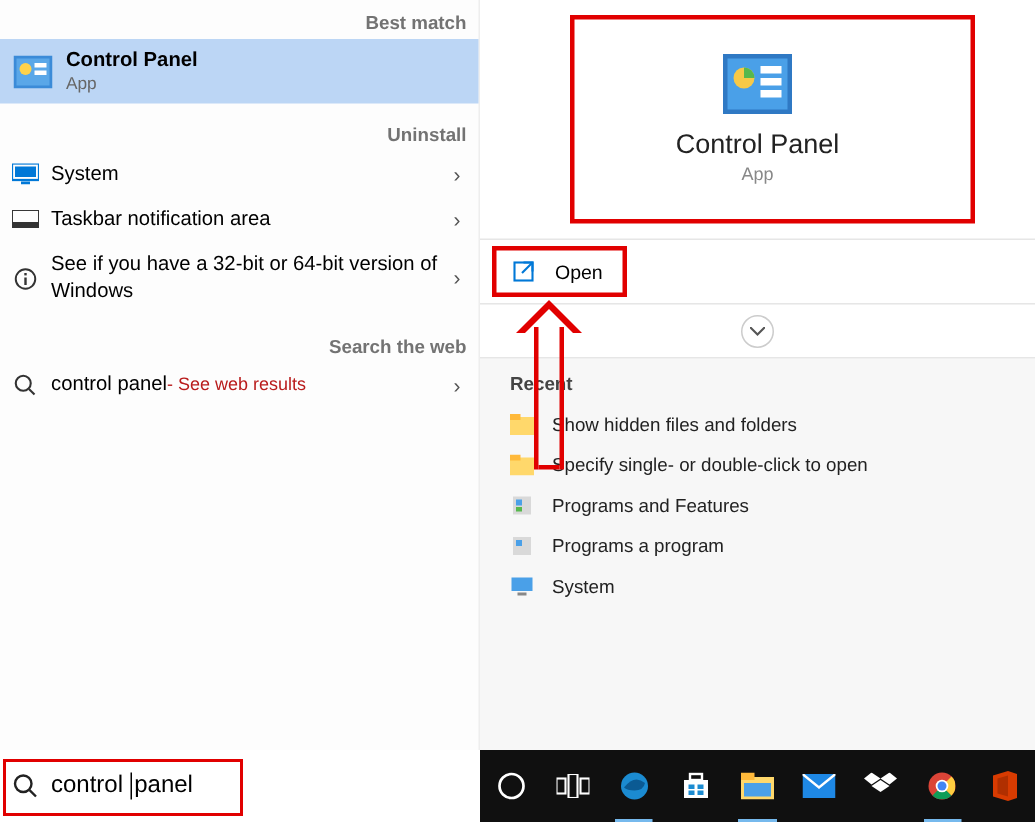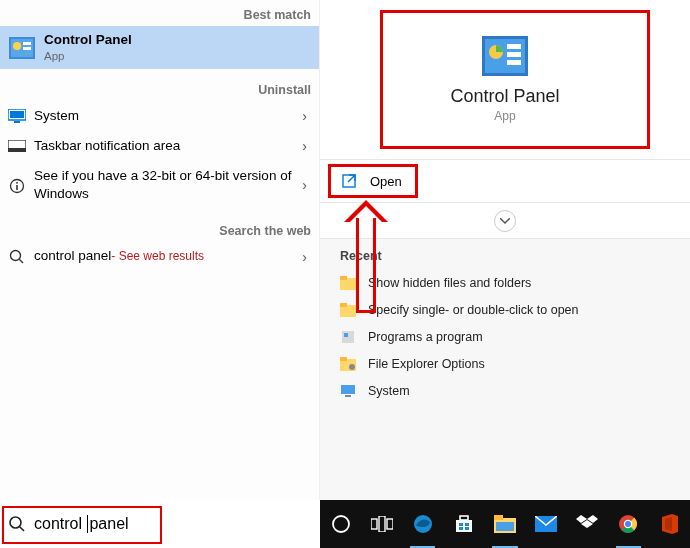--- a/index.html
+++ b/index.html
@@ -202,33 +202,33 @@
               <rect x="0" y="0" width="7" height="4" fill="#ffb93a"></rect>
             </svg>
           </div>
           <span class="ri-label">Specify single- or double-click to open</span>
         </div>
         <div class="recent-item">
           <div class="ri-icon">
             <svg width="16" height="16">
               <rect x="2" y="2" width="12" height="12" fill="#d9d9d9"></rect>
               <rect x="4" y="4" width="4" height="4" fill="#4aa0e8"></rect>
+              <rect x="4" y="9" width="4" height="3" fill="#57b84d"></rect>
+            </svg>
+          </div>
+          <span class="ri-label">Programs and Features</span>
+        </div>
+        <div class="recent-item">
+          <div class="ri-icon">
+            <svg width="16" height="16">
+              <rect x="2" y="2" width="12" height="12" fill="#d9d9d9"></rect>
+              <rect x="4" y="4" width="4" height="4" fill="#4aa0e8"></rect>
             </svg>
           </div>
           <span class="ri-label">Programs a program</span>
-        </div>
-        <div class="recent-item">
-          <div class="ri-icon">
-            <svg width="16" height="14">
-              <rect x="0" y="2" width="16" height="12" fill="#ffd86b"></rect>
-              <rect x="0" y="0" width="7" height="4" fill="#ffb93a"></rect>
-              <circle cx="12" cy="10" r="3" fill="#888"></circle>
-            </svg>
-          </div>
-          <span class="ri-label">File Explorer Options</span>
         </div>
         <div class="recent-item">
           <div class="ri-icon">
             <svg width="16" height="14">
               <rect x="1" y="1" width="14" height="9" fill="#4aa0e8"></rect>
               <rect x="5" y="11" width="6" height="2" fill="#888"></rect>
             </svg>
           </div>
           <span class="ri-label">System</span>
         </div>

